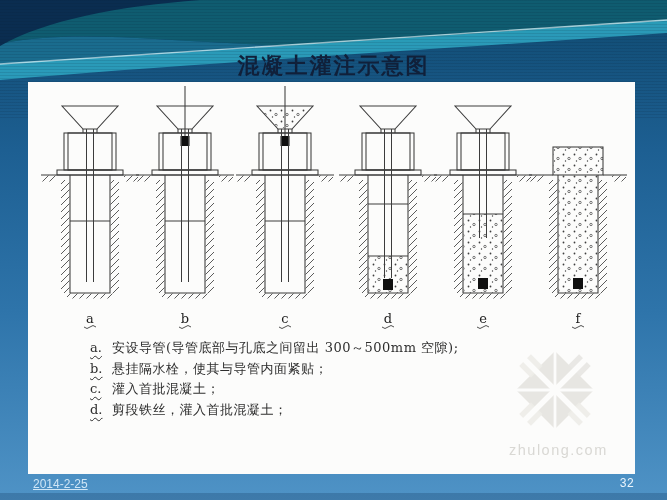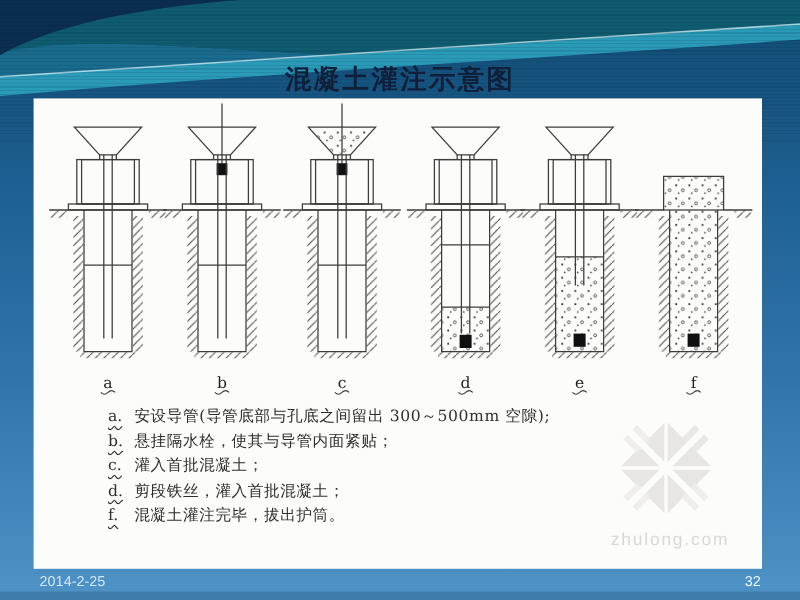--- a/index.html
+++ b/index.html
@@ -38,22 +38,22 @@
   }
   .note-line { line-height:20.6px; white-space:nowrap; }
   .note-key { display:inline-block; min-width:16px; margin-right:6px;
     text-decoration:underline wavy 1px; text-underline-offset:3px; }
   .note-text { letter-spacing:0.5px; }
   .watermark {
     position:absolute; left:481px; top:262px; width:100px; z-index:1;
     display:flex; flex-direction:column; 
   }
   .wm-text { margin-top:6px; font-size:14.5px; letter-spacing:1.5px; color:#d9d8d4; }
-  .footer-date { position:absolute; left:33px; top:477px; font-size:12px; color:#cfe6f6; z-index:4; }
-  .footer-page { position:absolute; right:33px; top:477px; font-size:12px; color:#eaf4fc; z-index:4; }
+  .footer-date { position:absolute; left:33px; top:477px; font-size:12px; color:#cfe6f6; z-index:4;text-decoration:underline; }
+  .footer-page { position:absolute; right:33px; top:477px; font-size:12px; color:#eaf4fc; z-index:4;font-family:Liberation Mono, monospace; }
 </style>
 </head>
 <body>
 
 <div class="slide">
 
   <svg class="bg-waves" width="667" height="115" viewBox="0 0 667 115" preserveAspectRatio="none">
     <path d="M0,44 C70,28 170,42 290,46 C400,50 520,32 667,24 L667,20 C420,38 180,52 0,64 Z" fill="#1a6c8e"></path>
     <path d="M0,0 H667 V24 C520,32 400,50 290,46 C170,42 70,28 0,44 Z" fill="#0f5c70"></path>
     <path d="M0,64 C180,52 420,38 667,20 L667,33 C430,50 180,64 0,80 Z" fill="#2da4c0" opacity="0.88"></path>
@@ -285,23 +285,20 @@
       </div>
       <div class="note-line">
         <span class="note-key">b.</span><span class="note-text">悬挂隔水栓，使其与导管内面紧贴；</span>
       </div>
       <div class="note-line">
         <span class="note-key">c.</span><span class="note-text">灌入首批混凝土；</span>
       </div>
       <div class="note-line">
         <span class="note-key">d.</span><span class="note-text">剪段铁丝，灌入首批混凝土；</span>
       </div>
-      <div class="note-line">
-        <span class="note-key">f.</span><span class="note-text">混凝土灌注完毕，拔出护筒。</span>
-      </div>
     </div>
 
   </div>
 
   <div class="footer-date">2014-2-25</div>
   <div class="footer-page">32</div>
 
 </div>
 
 </body></html>

